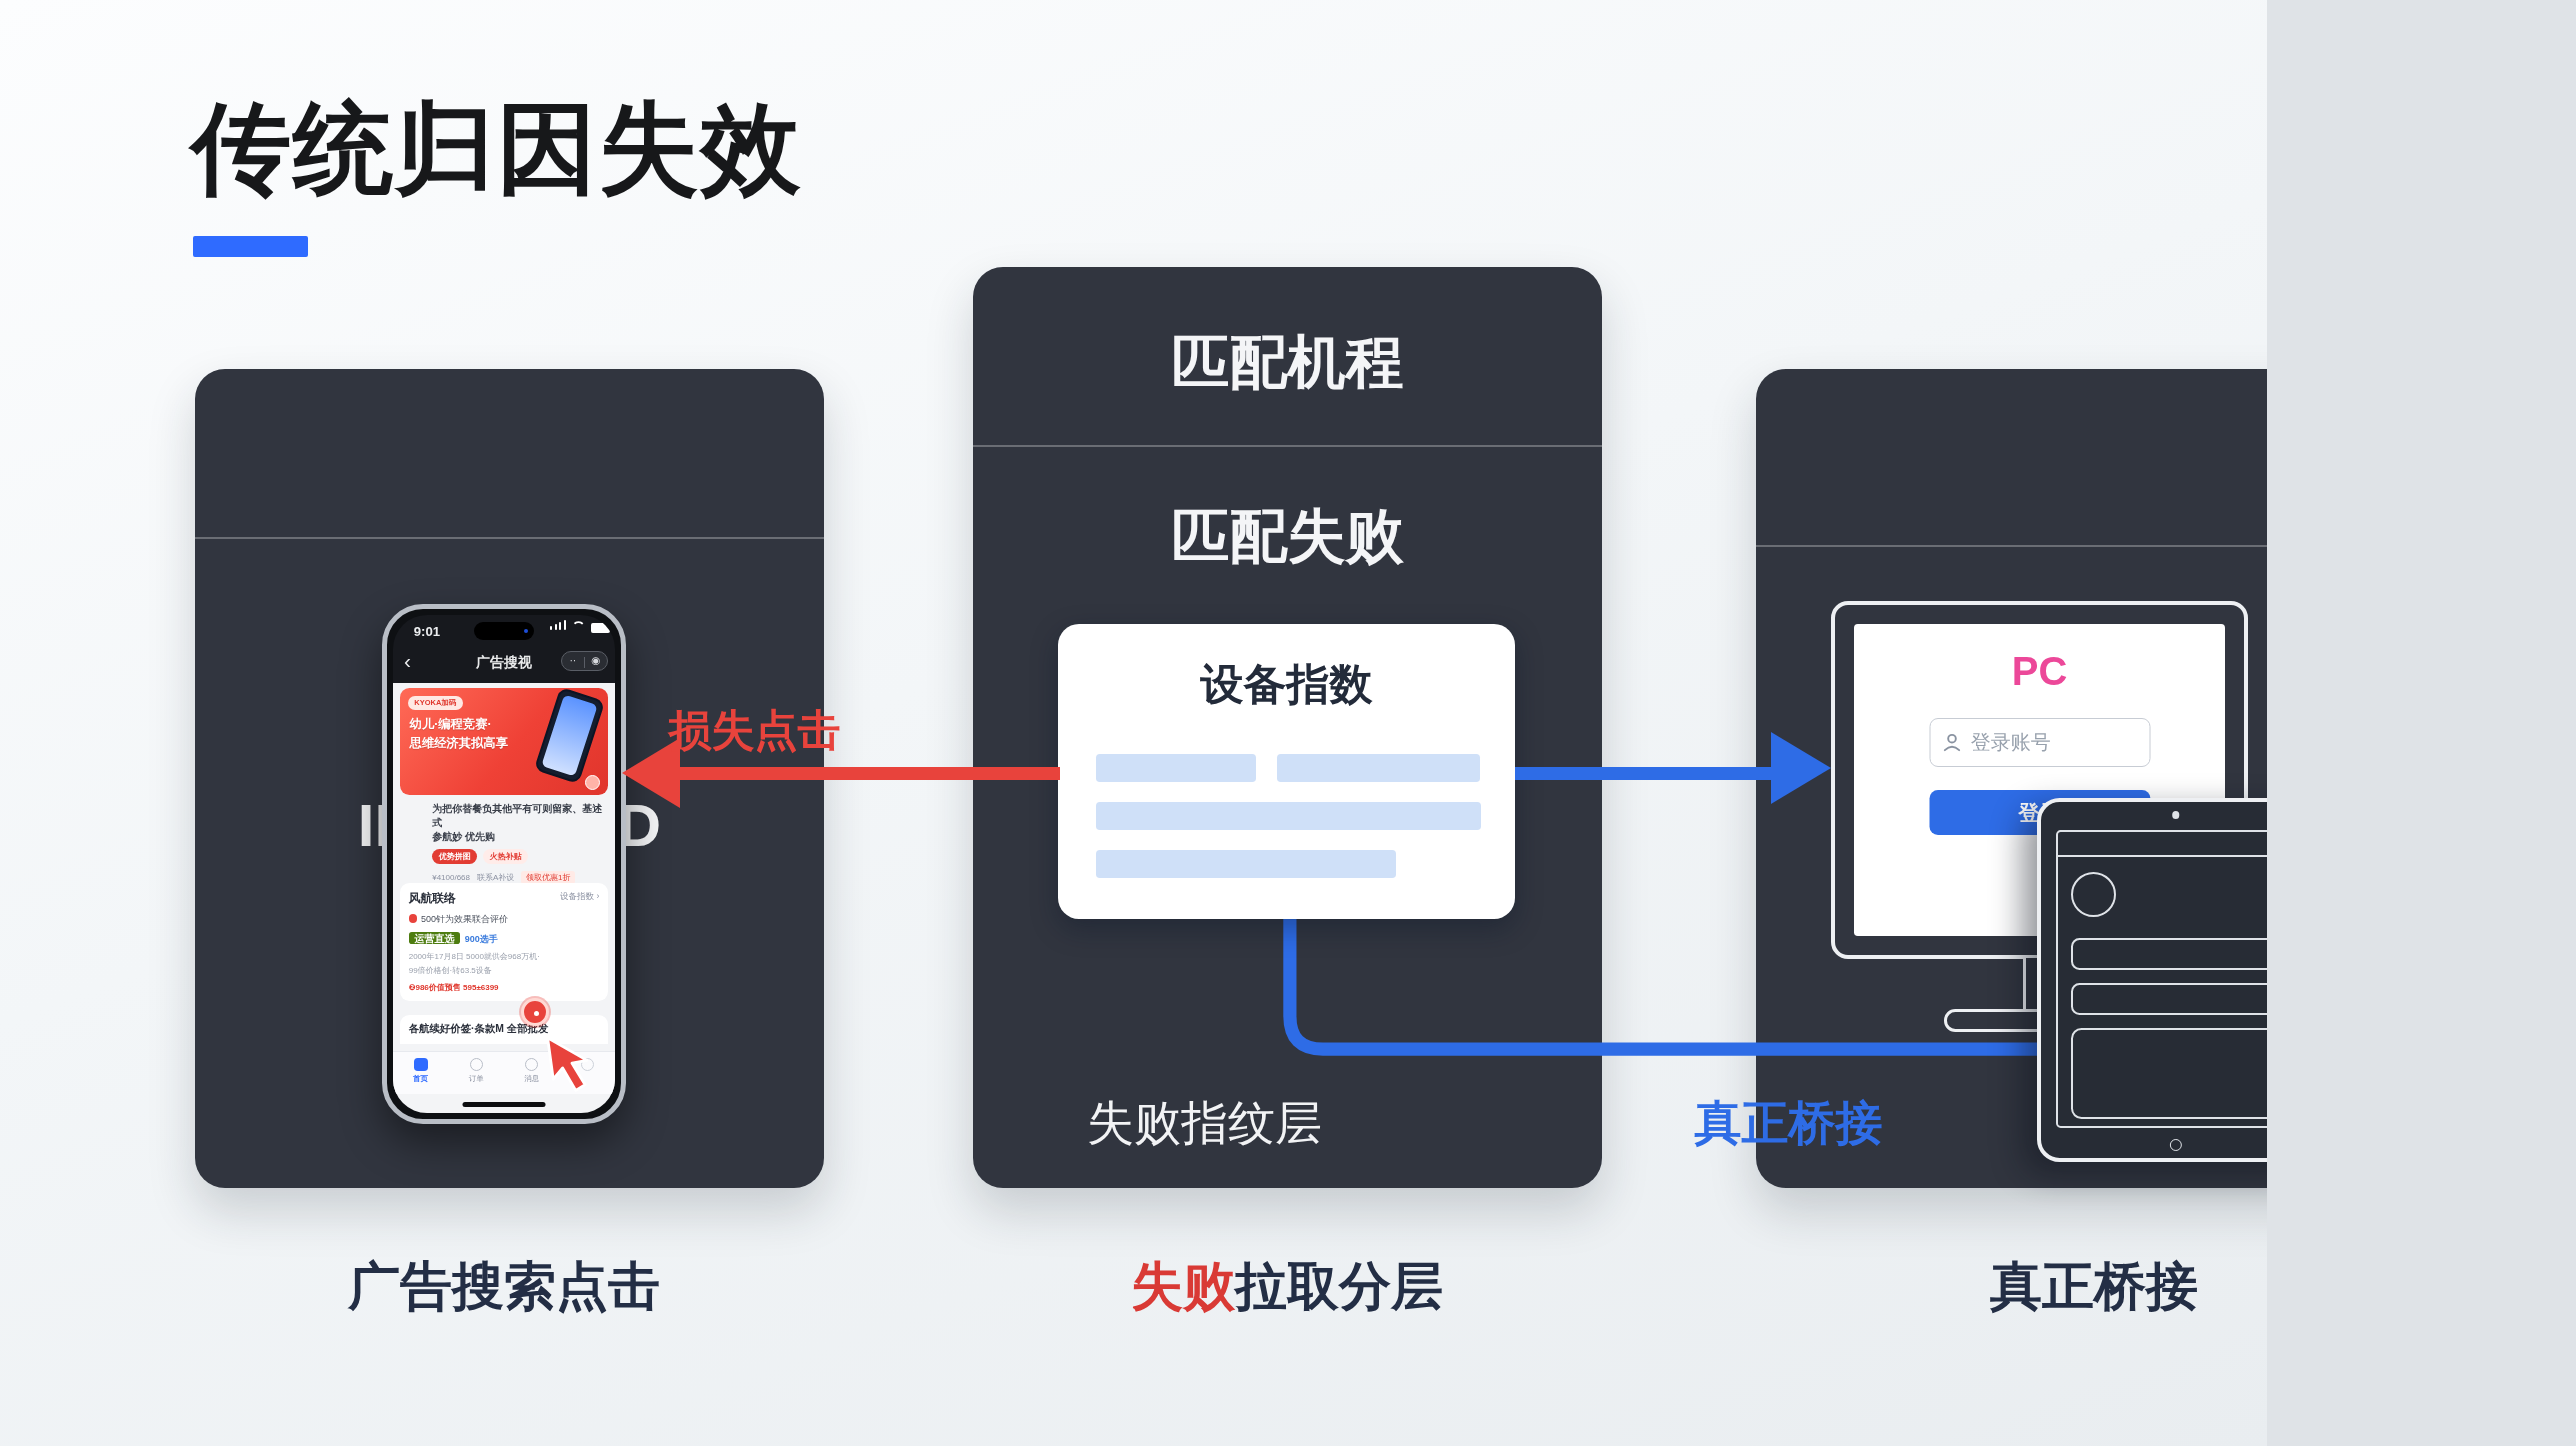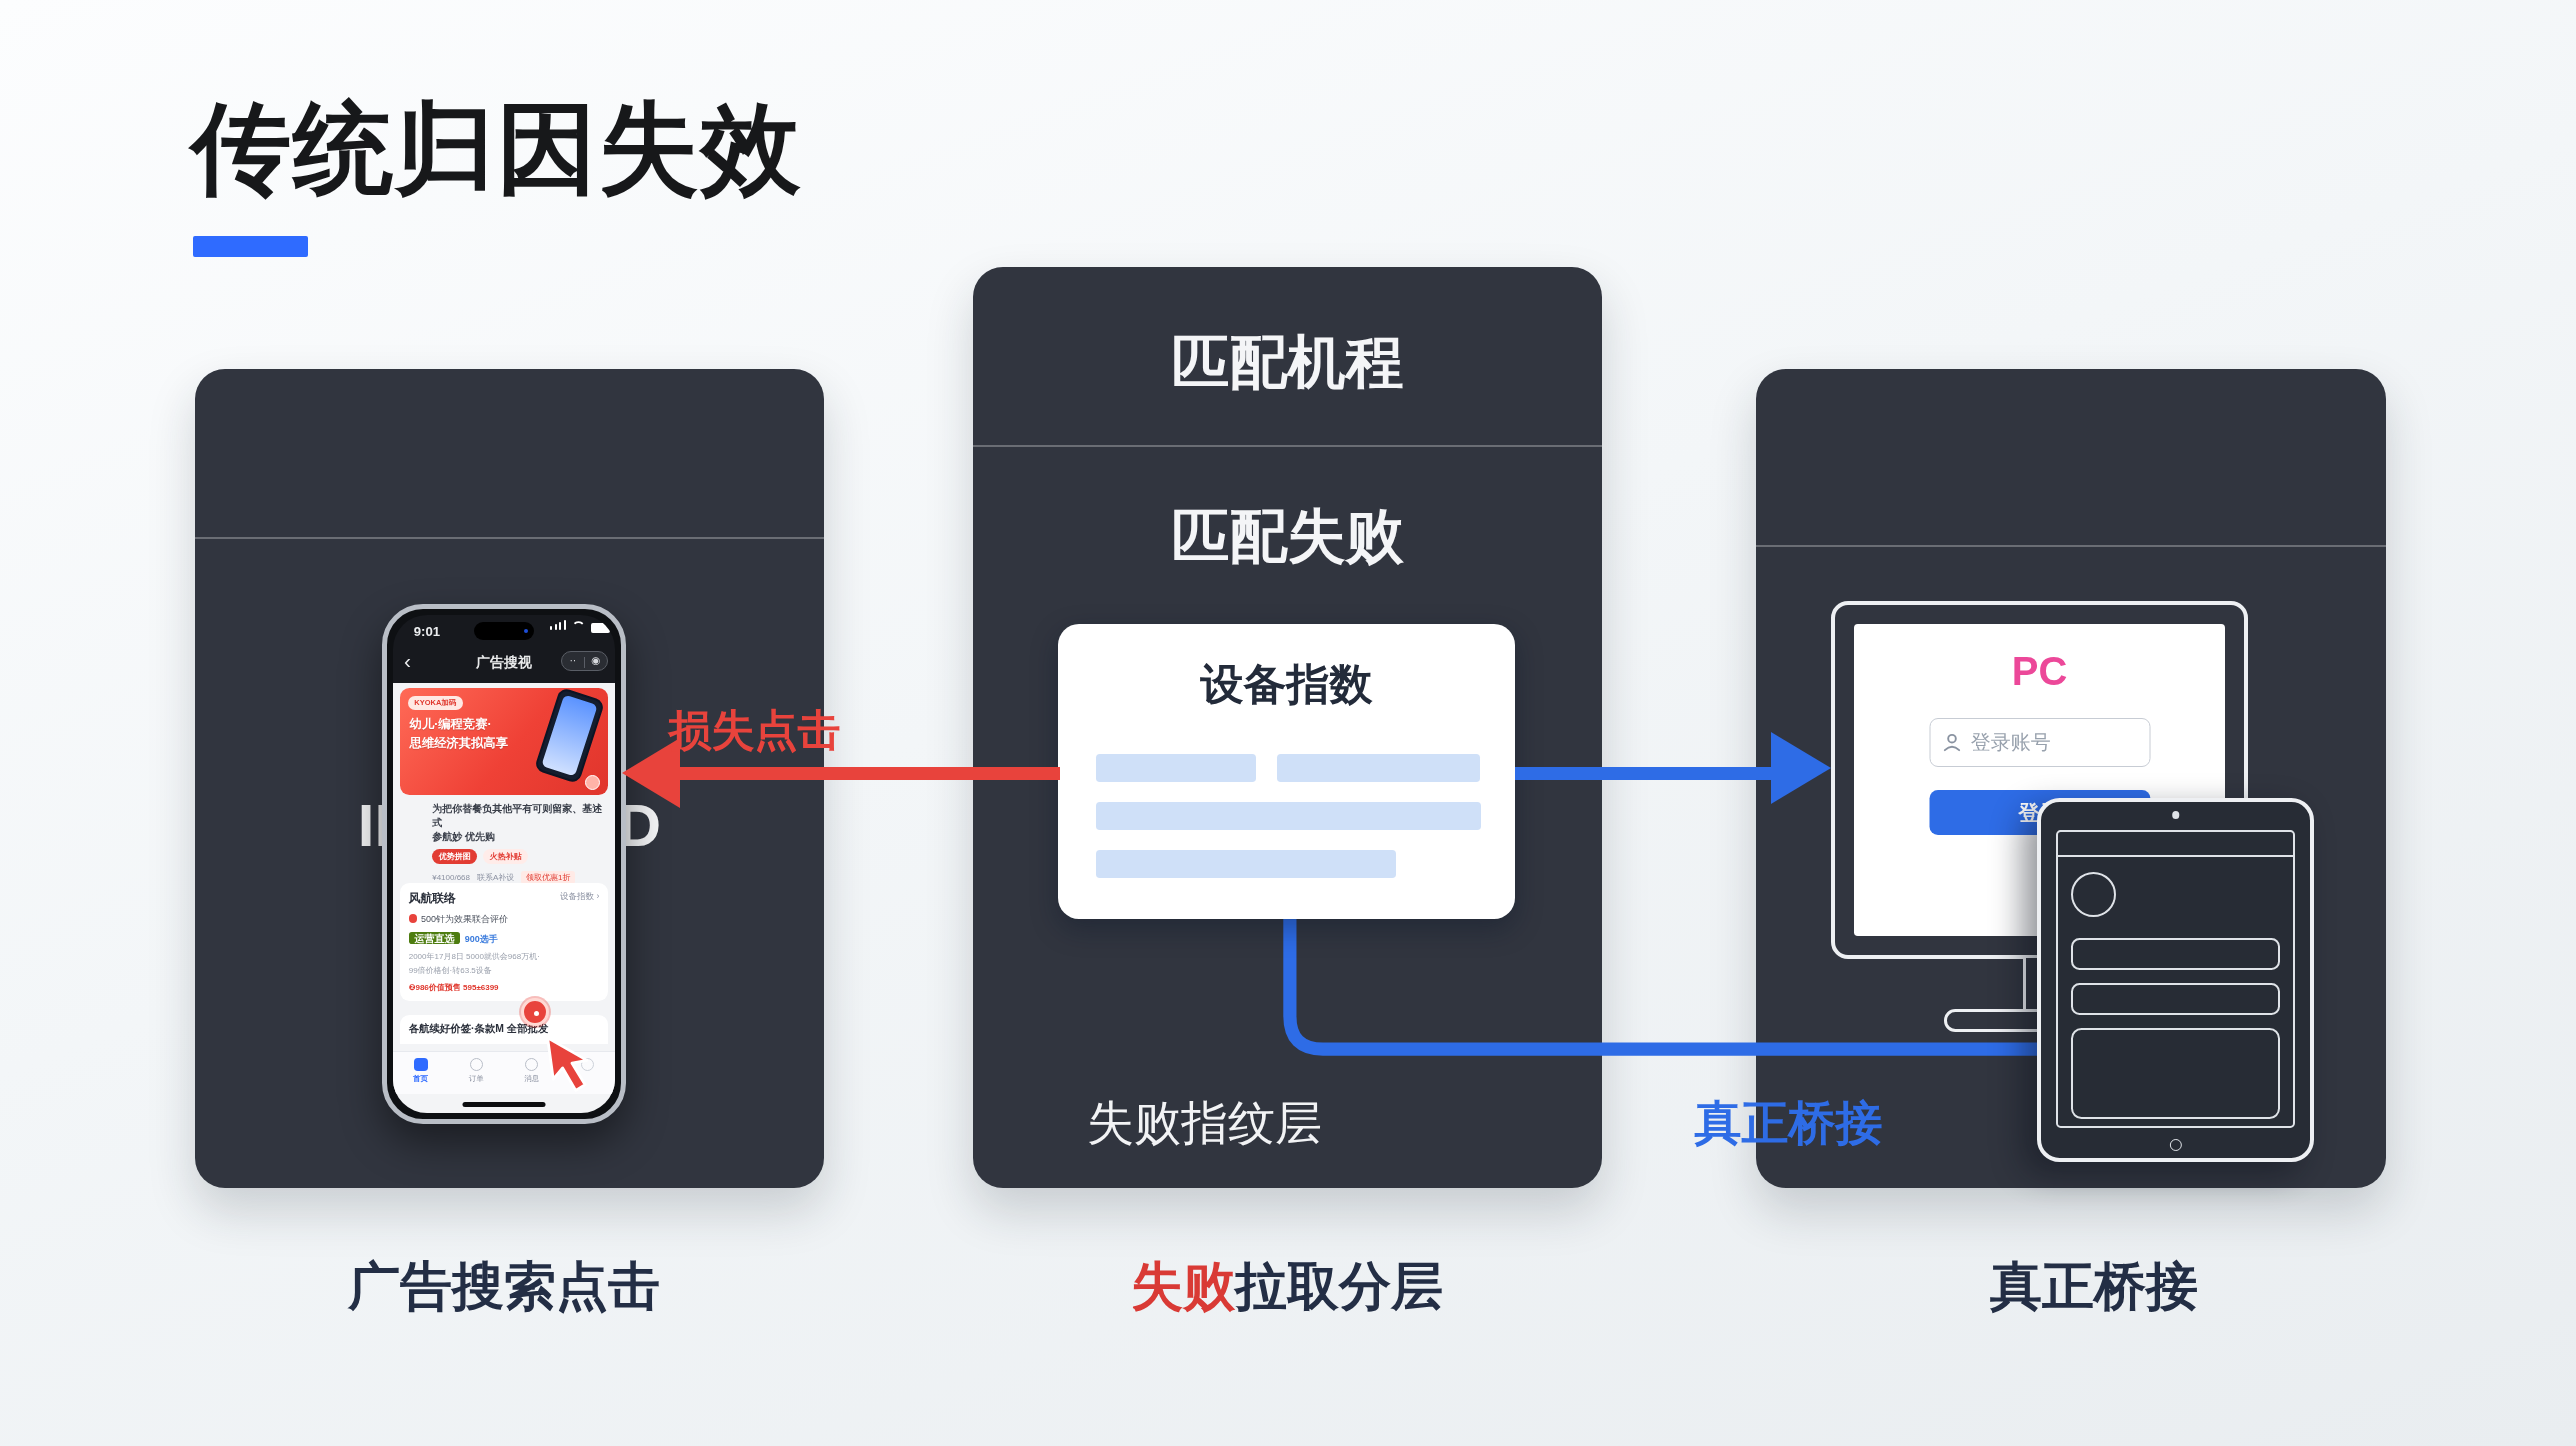--- a/index.html
+++ b/index.html
@@ -1,17 +1,17 @@
 <!DOCTYPE html>
 <html style="font-size:15px"><head>
 <meta charset="utf-8">
 <style>
   html,body{margin:0;padding:0;background:#dfe3e7;}
   *{box-sizing:border-box;font-family:"Liberation Sans","DejaVu Sans",sans-serif;}
-  #stage{position:relative;width:2576px;height:1446px;overflow:hidden;
+  #stage{position:relative;width:2267px;height:1446px;overflow:hidden;
     background:linear-gradient(160deg,#fcfdfe 0%,#f3f6f8 45%,#e9edf0 100%);}
   .abs{position:absolute;}
   
   #page-title{left:191px;top:83px;font-size:100px;font-weight:800;color:#17181a;letter-spacing:1.9px;}
   #title-underline{left:193px;top:236px;width:115px;height:21px;background:#2f6bff;border-radius:1.9px;}
   
   .panel{background:#31353f;border-radius:30px;box-shadow:0 22.6px 47px rgba(30,38,50,.18);z-index:1;}
   #panel-left{left:195px;top:369px;width:629px;height:819px;}
   #panel-middle{left:973px;top:267px;width:629px;height:921px;}
   #panel-right{left:1756px;top:369px;width:630px;height:819px;}

